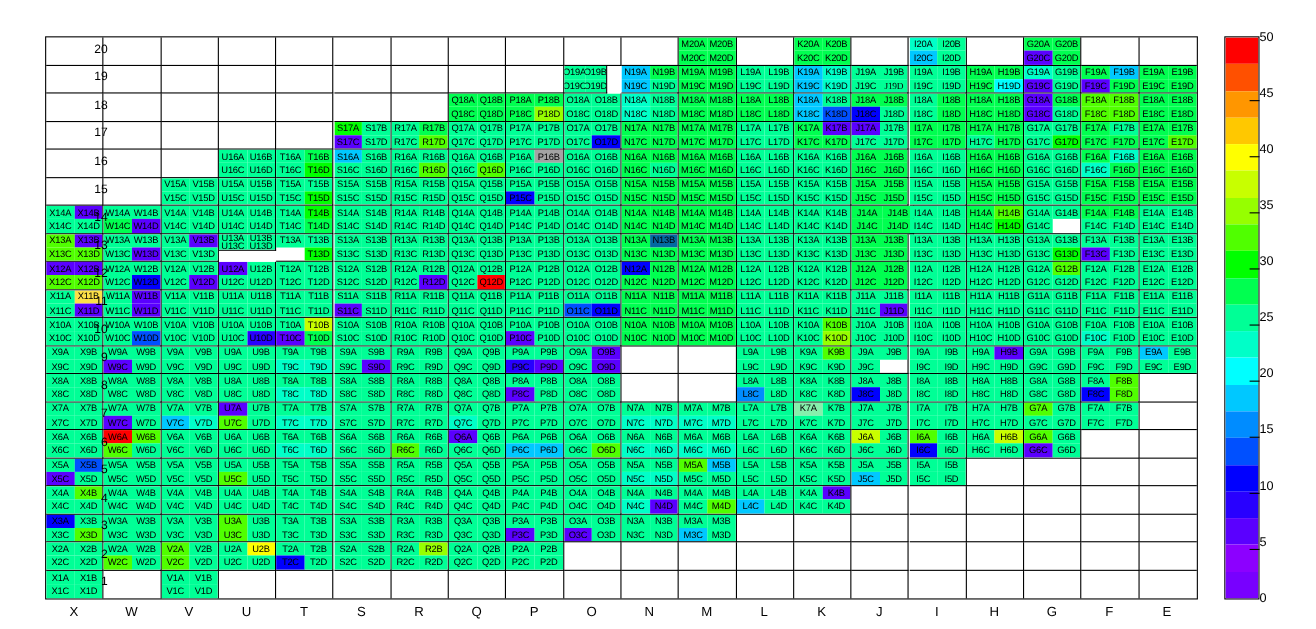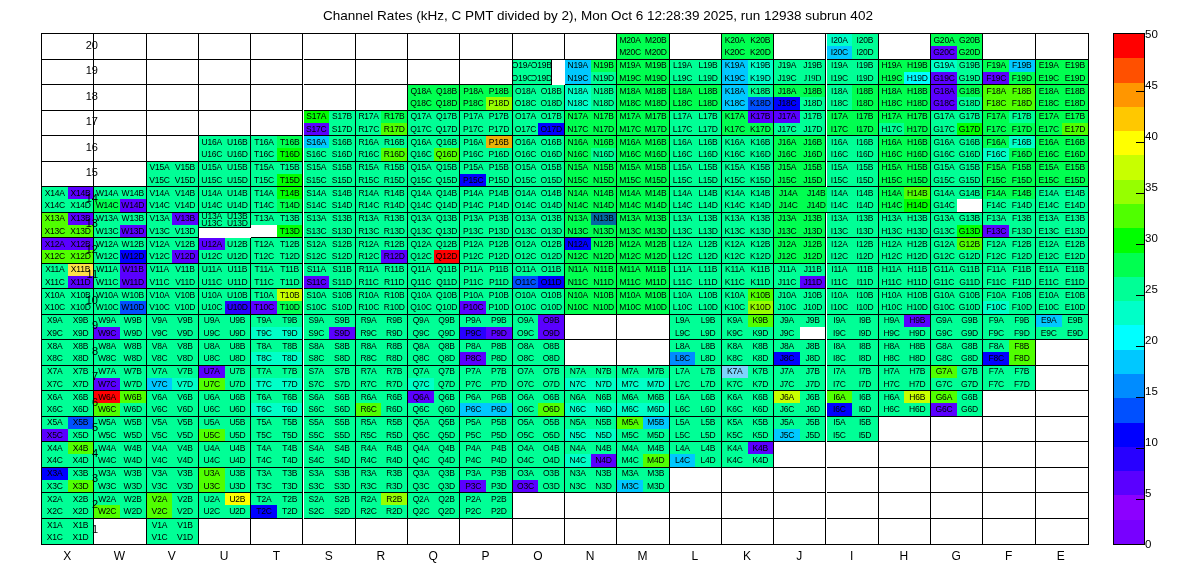--- a/index.html
+++ b/index.html
@@ -116,21 +116,20 @@
     width: 9px;
     height: 1px;
     background: #000000;
   }
 </style>
 </head>
 <body>
 
 <div id="page">
 
-  <div id="title">Channel Rates (kHz, C PMT divided by 2), Mon Oct  6 12:28:39 2025, run 12938 subrun 402</div>
 
   <div id="plot-frame">
     <div id="grid">
         <div class="gcell" style="left: 0px; top: 0px; width: 52.3px; height: 25.5px;"></div>
         <div class="gcell" style="left: 52.3px; top: 0px; width: 52.3px; height: 25.5px;"></div>
         <div class="gcell" style="left: 104.6px; top: 0px; width: 52.3px; height: 25.5px;"></div>
         <div class="gcell" style="left: 156.9px; top: 0px; width: 52.3px; height: 25.5px;"></div>
         <div class="gcell" style="left: 209.2px; top: 0px; width: 52.3px; height: 25.5px;"></div>
         <div class="gcell" style="left: 261.5px; top: 0px; width: 52.3px; height: 25.5px;"></div>
         <div class="gcell" style="left: 313.8px; top: 0px; width: 52.3px; height: 25.5px;"></div>
@@ -450,21 +449,21 @@
           <div class="quad qD" style="background: rgb(80, 255, 0);">R16D</div>
         </div>
         <div class="gcell" style="left: 366.1px; top: 102px; width: 52.3px; height: 25.5px;">
           <div class="quad qA" style="background: rgb(0, 255, 150);">Q16A</div>
           <div class="quad qB" style="background: rgb(0, 255, 150);">Q16B</div>
           <div class="quad qC" style="background: rgb(0, 255, 150);">Q16C</div>
           <div class="quad qD" style="background: rgb(80, 255, 0);">Q16D</div>
         </div>
         <div class="gcell" style="left: 418.4px; top: 102px; width: 52.3px; height: 25.5px;">
           <div class="quad qA" style="background: rgb(0, 255, 150);">P16A</div>
-          <div class="quad qB" style="background: #eab308;">P16B</div>
+          <div class="quad qB" style="background: #a3a3a3;">P16B</div>
           <div class="quad qC" style="background: rgb(0, 255, 150);">P16C</div>
           <div class="quad qD" style="background: rgb(0, 255, 150);">P16D</div>
         </div>
         <div class="gcell" style="left: 470.7px; top: 102px; width: 52.3px; height: 25.5px;">
           <div class="quad qA" style="background: rgb(0, 255, 150);">O16A</div>
           <div class="quad qB" style="background: rgb(0, 255, 150);">O16B</div>
           <div class="quad qC" style="background: rgb(0, 255, 150);">O16C</div>
           <div class="quad qD" style="background: rgb(0, 255, 150);">O16D</div>
         </div>
         <div class="gcell" style="left: 523px; top: 102px; width: 52.3px; height: 25.5px;">
@@ -1524,21 +1523,21 @@
           <div class="quad qC" style="background: rgb(0, 255, 200);">M7C</div>
           <div class="quad qD" style="background: rgb(0, 255, 200);">M7D</div>
         </div>
         <div class="gcell" style="left: 627.6px; top: 331.5px; width: 52.3px; height: 25.5px;">
           <div class="quad qA" style="background: rgb(0, 255, 150);">L7A</div>
           <div class="quad qB" style="background: rgb(0, 255, 150);">L7B</div>
           <div class="quad qC" style="background: rgb(0, 255, 150);">L7C</div>
           <div class="quad qD" style="background: rgb(0, 255, 150);">L7D</div>
         </div>
         <div class="gcell" style="left: 679.9px; top: 331.5px; width: 52.3px; height: 25.5px;">
-          <div class="quad qA" style="background: #7dd3fc;">K7A</div>
+          <div class="quad qA" style="background: #86efac;">K7A</div>
           <div class="quad qB" style="background: rgb(0, 255, 150);">K7B</div>
           <div class="quad qC" style="background: rgb(0, 255, 150);">K7C</div>
           <div class="quad qD" style="background: rgb(0, 255, 150);">K7D</div>
         </div>
         <div class="gcell" style="left: 732.2px; top: 331.5px; width: 52.3px; height: 25.5px;">
           <div class="quad qA" style="background: rgb(0, 255, 150);">J7A</div>
           <div class="quad qB" style="background: rgb(0, 255, 150);">J7B</div>
           <div class="quad qC" style="background: rgb(0, 255, 150);">J7C</div>
           <div class="quad qD" style="background: rgb(0, 255, 150);">J7D</div>
         </div>

